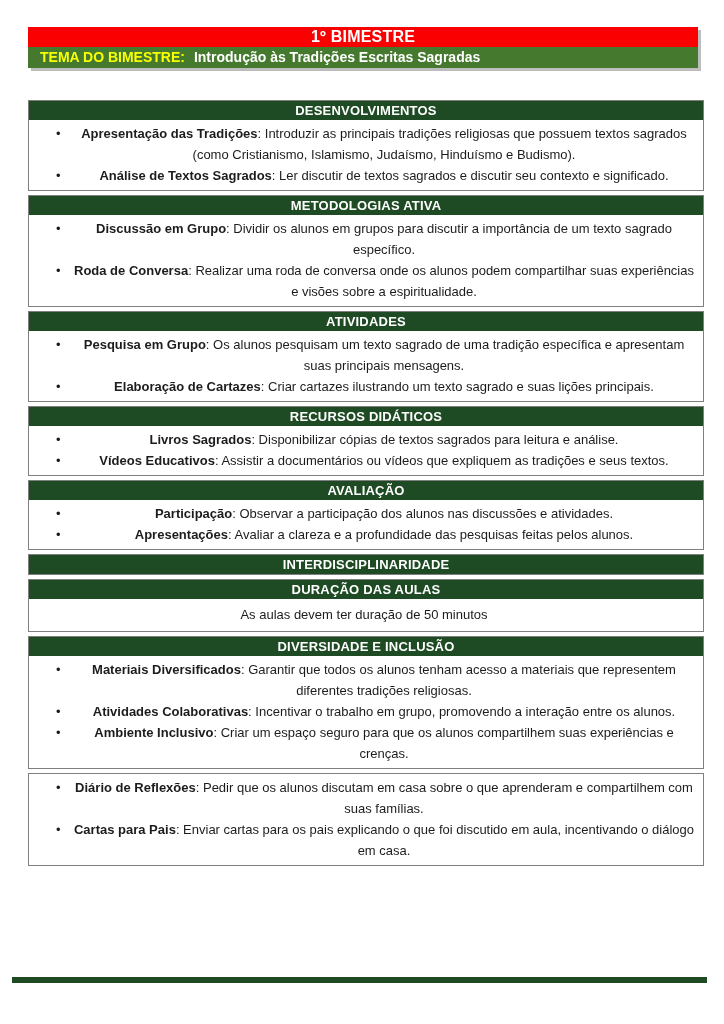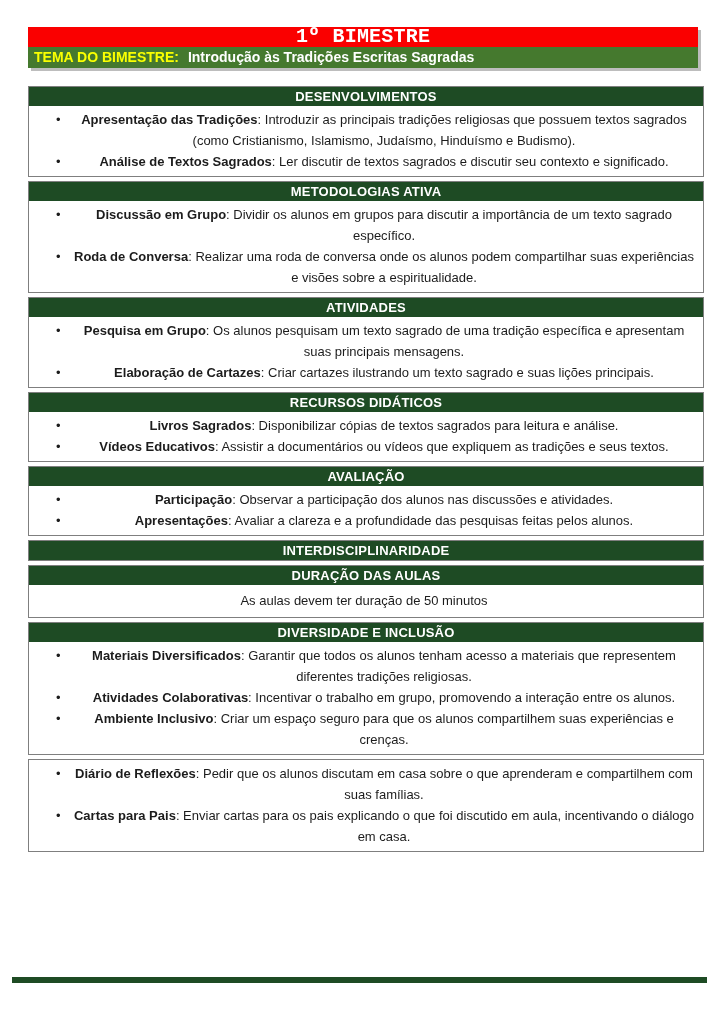--- a/index.html
+++ b/index.html
@@ -34,43 +34,42 @@
     left: 28px;
     top: 27px;
     width: 670px;
     box-shadow: 3px 3px 0 var(--shadow_gray, #BDBDBD);
   }
   .red-bar {
     height: 20px;
     line-height: 20px;
     background: var(--bimestre_red, #FA0000);
     color: var(--header_text_white, #fff);
-    font-size: 20px;
+    font-size: 16px;
     font-weight: bold;
     text-align: center;
     letter-spacing: 0.2px;
-    font-family: Liberation Mono, monospace;
   }
   .tema-bar {
     height: 21px;
     line-height: 21px;
     background: var(--tema_green, #45792E);
-    padding-left: 6px;
+    padding-left: 12px;
     font-size: 14px;
     font-weight: bold;
     white-space: nowrap;
   }
   .tema-label { color: var(--tema_label_yellow, #FAFF00); }
   .tema-value { color: var(--header_text_white, #fff); margin-left: 9px; }
 
   
   .sections {
     position: absolute;
     left: 28px;
-    top: 86px;
+    top: 100px;
     width: 676px;
   }
   .section {
     border: 1px solid var(--box_border_gray, #7F7F7F);
     margin-bottom: 4px;
     background: #ffffff;
   }
   .section-header {
     background: var(--section_header_green, #1E4B24);
     color: var(--header_text_white, #fff);

